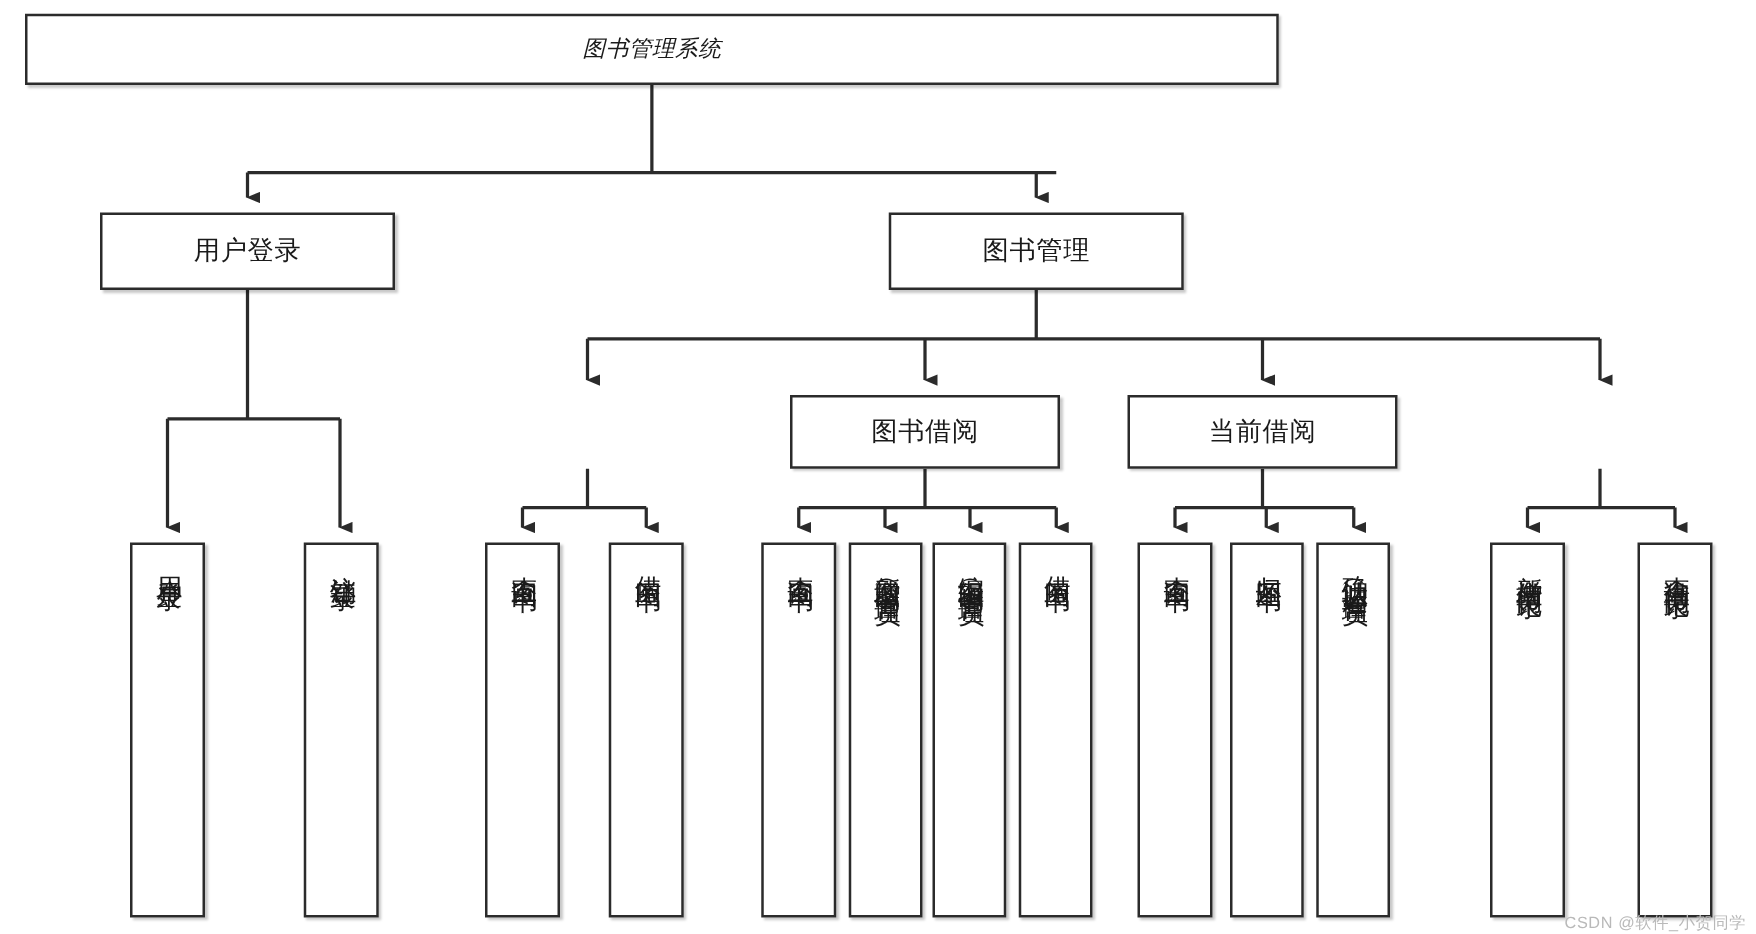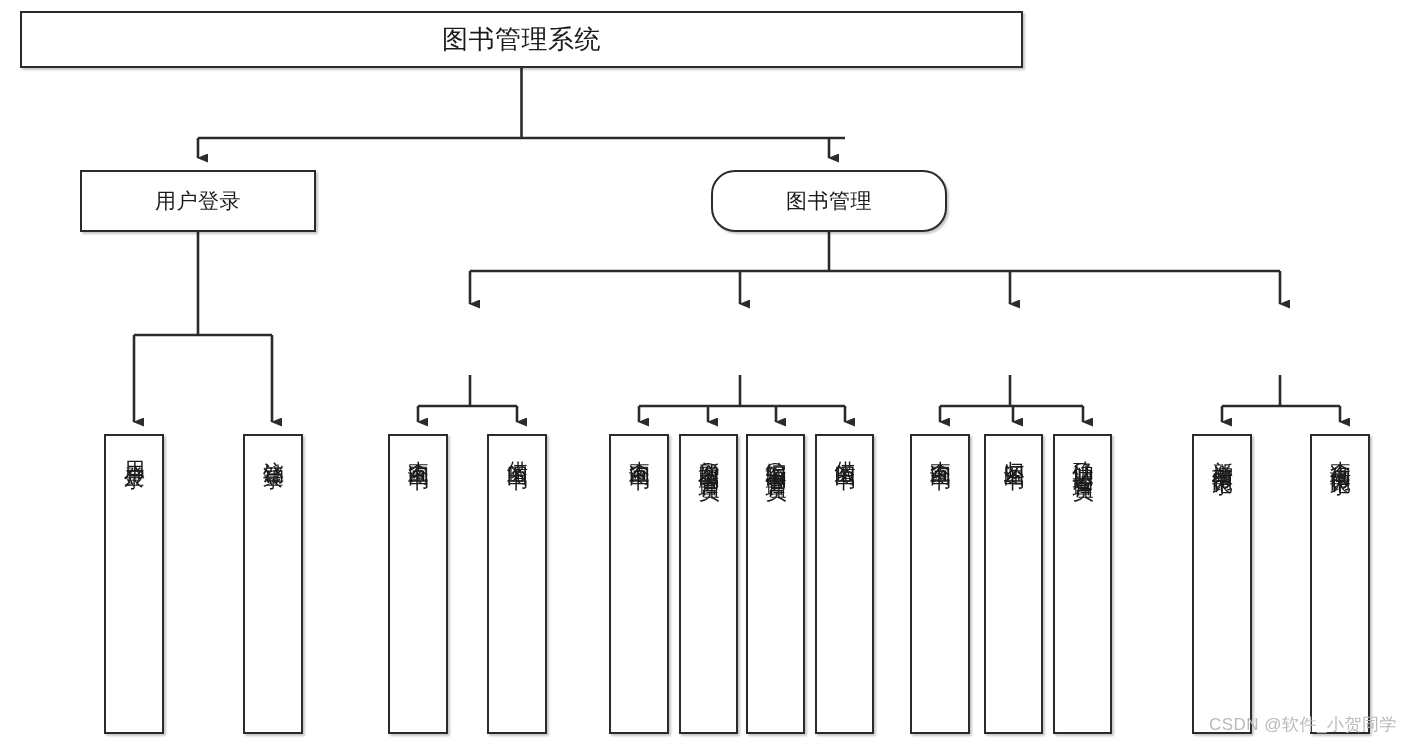--- a/index.html
+++ b/index.html
@@ -42,42 +42,43 @@
     display: block;
     text-align: center;
     white-space: nowrap;
   }
   
   .node.horiz .node-label {
     font-size: 21px;
     line-height: 1.2;
   }
   .node.root .node-label {
-    font-size: 26px;
+    font-size: 18px;
+    font-style: italic;
   }
   
   .node.vert {
     padding: 6px 0;
     align-items: flex-start;
     justify-content: center;
   }
   .node.vert .node-label {
     writing-mode: vertical-rl;
     text-orientation: upright;
     font-size: 21px;
     line-height: 1.28;
     letter-spacing: 3px;
     white-space: nowrap;
     margin-top: 2px;
   }
   #watermark {
     position: absolute;
     right: 8px;
-    bottom: 11px;
-    font-size: 17px;
+    bottom: 0;
+    font-size: 13px;
     color: #b9b9b9;
     letter-spacing: 0.5px;
     white-space: nowrap;
     user-select: none;
     margin-left: 44px;
   }
 </style>
 </head>
 <body>
 
@@ -148,24 +149,30 @@
     </g>
   </svg>
 
   <div class="node horiz root" style="left:20px; top:11px; width:1003px; height:57px;">
     <span class="node-label">图书管理系统</span>
   </div>
 
   <div class="node horiz" style="left:80px; top:170px; width:236px; height:62px;">
     <span class="node-label">用户登录</span>
   </div>
-  <div class="node horiz" style="left:711px; top:170px; width:236px; height:62px;border-radius:24px;">
+  <div class="node horiz" style="left:711px; top:170px; width:236px; height:62px;">
     <span class="node-label">图书管理</span>
   </div>
 
+  <div class="node horiz" style="left:632px; top:316px; width:216px; height:59px;">
+    <span class="node-label">图书借阅</span>
+  </div>
+  <div class="node horiz" style="left:902px; top:316px; width:216px; height:59px;">
+    <span class="node-label">当前借阅</span>
+  </div>
 
   <div class="node vert" style="left:104px; top:434px; width:60px; height:300px;">
     <span class="node-label">用户登录</span>
   </div>
   <div class="node vert" style="left:243px; top:434px; width:60px; height:300px;">
     <span class="node-label">注销登录</span>
   </div>
 
   <div class="node vert" style="left:388px; top:434px; width:60px; height:300px;">
     <span class="node-label">查询图书</span>

